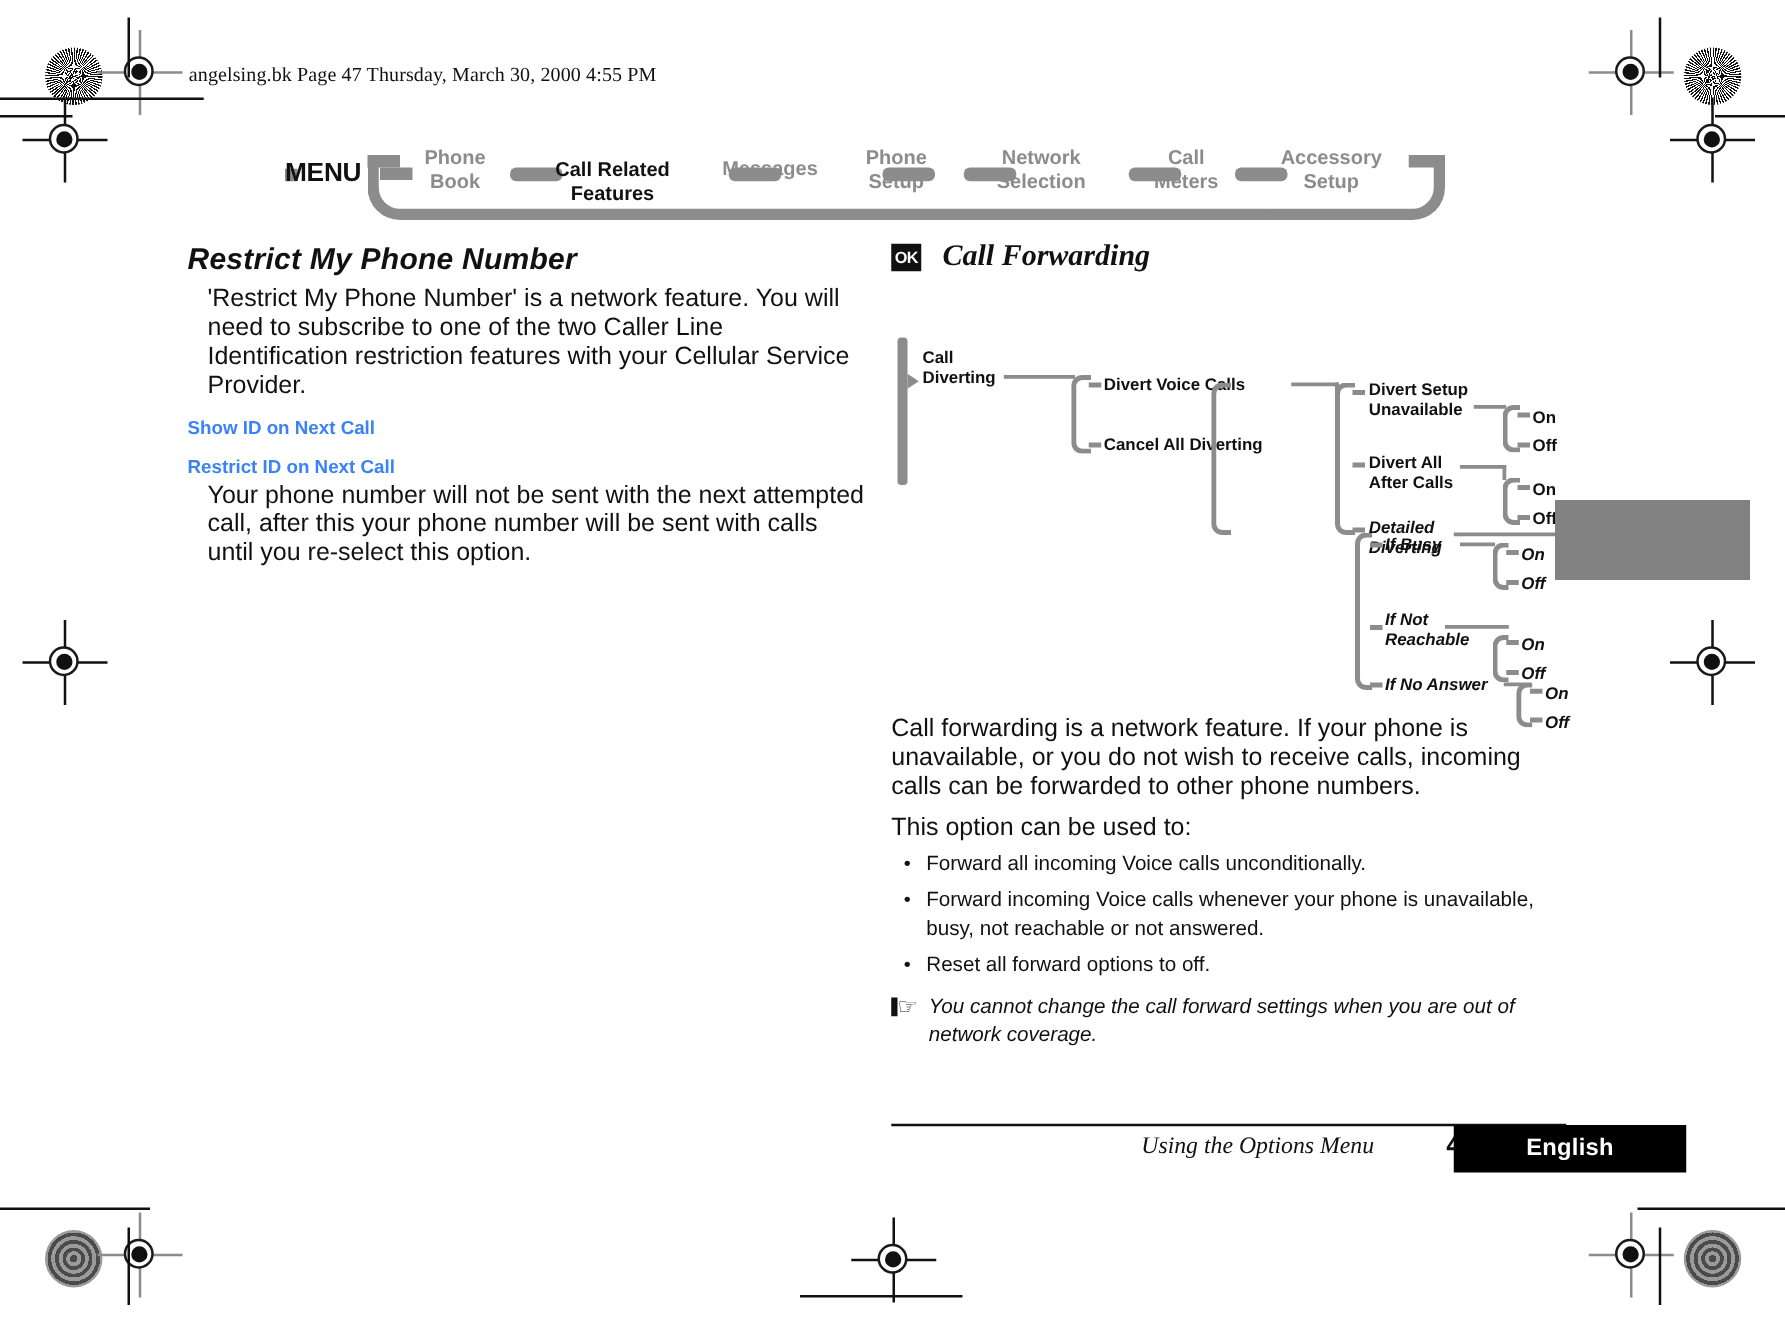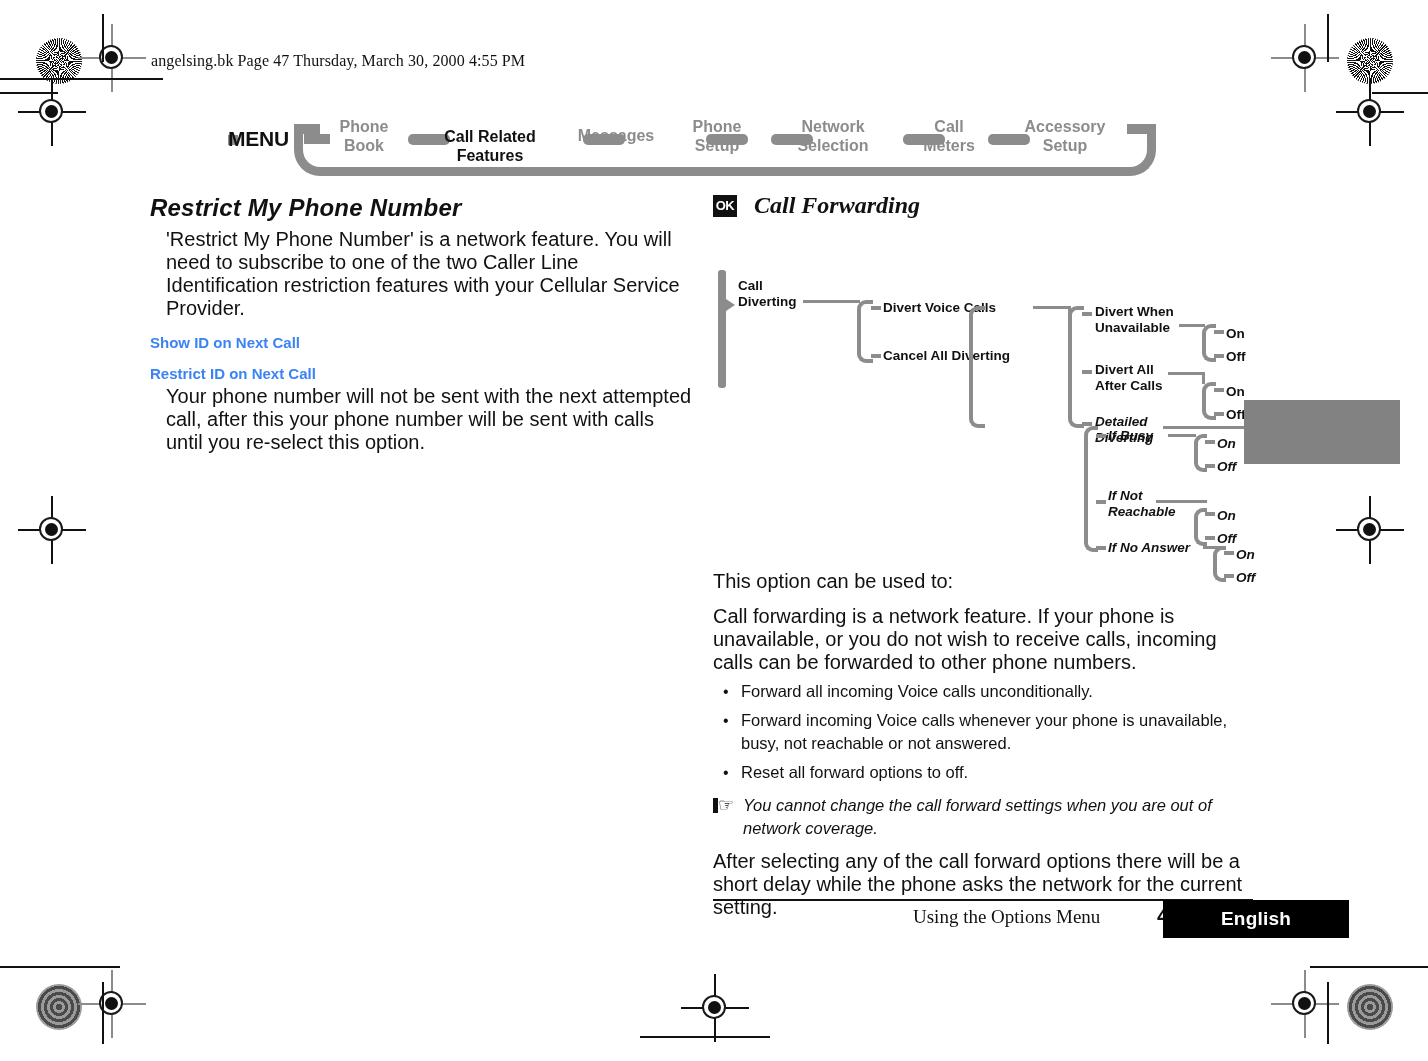--- a/index.html
+++ b/index.html
@@ -148,21 +148,21 @@
   .tr-label.ital{font-style:italic;}
   .tr-rootbar{position:absolute;width:8px;background:#8c8c8c;border-radius:3px;}
 
   
   .thumbtab{position:absolute;left:1244px;top:400px;width:156px;height:64px;background:#828282;}
 
   
   .footer-rule{position:absolute;left:713px;top:899px;width:540px;height:2px;background:#111;}
   .footer-title{
     position:absolute;left:913px;top:906px;
-    font-family:"Liberation Serif", serif;font-size:19px;color:#111;
+    font-family:"Liberation Serif", serif;font-size:19px;font-style:italic;color:#111;
   }
   .footer-page{
     position:absolute;left:1157px;top:903px;
     font-size:22px;font-weight:bold;color:#111;
   }
   .footer-lang{
     position:absolute;left:1163px;top:900px;width:186px;height:38px;background:#000;
   }
   .footer-lang span{
     display:block;text-align:center;line-height:38px;color:#fff;
@@ -318,21 +318,21 @@
     <div class="tr-label" style="left:170px;top:118px;width:170px;">Cancel All Diverting</div>
 
     <div class="tr-line" style="left:320px;top:76px;width:38px;height:3px;"></div>
     <div class="tr-brace" style="left:256px;top:76px;width:16px;height:122px;"></div>
     <div class="tr-line" style="left:355px;top:76px;width:3px;height:110px;"></div>
     <div class="tr-brace" style="left:355px;top:76px;width:16px;height:122px;"></div>
     <div class="tr-tick" style="left:369px;top:82px;"></div>
     <div class="tr-tick" style="left:369px;top:140px;"></div>
     <div class="tr-tick" style="left:369px;top:192px;"></div>
 
-    <div class="tr-label" style="left:382px;top:74px;width:105px;">Divert When
+    <div class="tr-label" style="left:382px;top:74px;width:105px;">Divert Setup
 Unavailable</div>
     <div class="tr-label" style="left:382px;top:132px;width:100px;">Divert All
 After Calls</div>
     <div class="tr-label ital" style="left:382px;top:184px;width:100px;">Detailed
 Diverting</div>
 
     <div class="tr-line" style="left:466px;top:94px;width:26px;height:3px;"></div>
     <div class="tr-brace" style="left:489px;top:94px;width:14px;height:38px;"></div>
     <div class="tr-tick" style="left:501px;top:100px;"></div>
     <div class="tr-tick" style="left:501px;top:124px;"></div>
@@ -373,35 +373,34 @@
     <div class="tr-label ital" style="left:504px;top:301px;">Off</div>
 
     <div class="tr-line" style="left:490px;top:316px;width:22px;height:3px;"></div>
     <div class="tr-brace" style="left:500px;top:316px;width:13px;height:36px;"></div>
     <div class="tr-tick" style="left:511px;top:321px;"></div>
     <div class="tr-tick" style="left:511px;top:344px;"></div>
     <div class="tr-label ital" style="left:523px;top:317px;">On</div>
     <div class="tr-label ital" style="left:523px;top:340px;">Off</div>
   </div>
 
+  <p class="body noindent" style="margin-top:12px;">Call forwarding is a network feature. If your phone is unavailable, or you do not wish to receive calls, incoming calls can be forwarded to other phone numbers.</p>
   <p class="body noindent" style="margin-top:10px;">This option can be used to:</p>
-  <p class="body noindent" style="margin-top:12px;">Call forwarding is a network feature. If your phone is unavailable, or you do not wish to receive calls, incoming calls can be forwarded to other phone numbers.</p>
 
   <ul class="bullets">
     <li>Forward all incoming Voice calls unconditionally.</li>
     <li>Forward incoming Voice calls whenever your phone is unavailable, busy, not reachable or not answered.</li>
     <li>Reset all forward options to off.</li>
   </ul>
 
   <div class="note">
     <span class="hand"><span class="bar"></span>☞</span>
     <span>You cannot change the call forward settings when you are out of network coverage.</span>
   </div>
 
-  <p class="body noindent" style="margin-top:8px;">After selecting any of the call forward options there will be a short delay while the phone asks the network for the current setting.</p>
 </div>
 
 <div class="thumbtab"></div>
 
 <div class="footer-rule"></div>
 <div class="footer-title">Using the Options Menu</div>
 <div class="footer-page">47</div>
 <div class="footer-lang">
   <span>English</span>
 </div>

